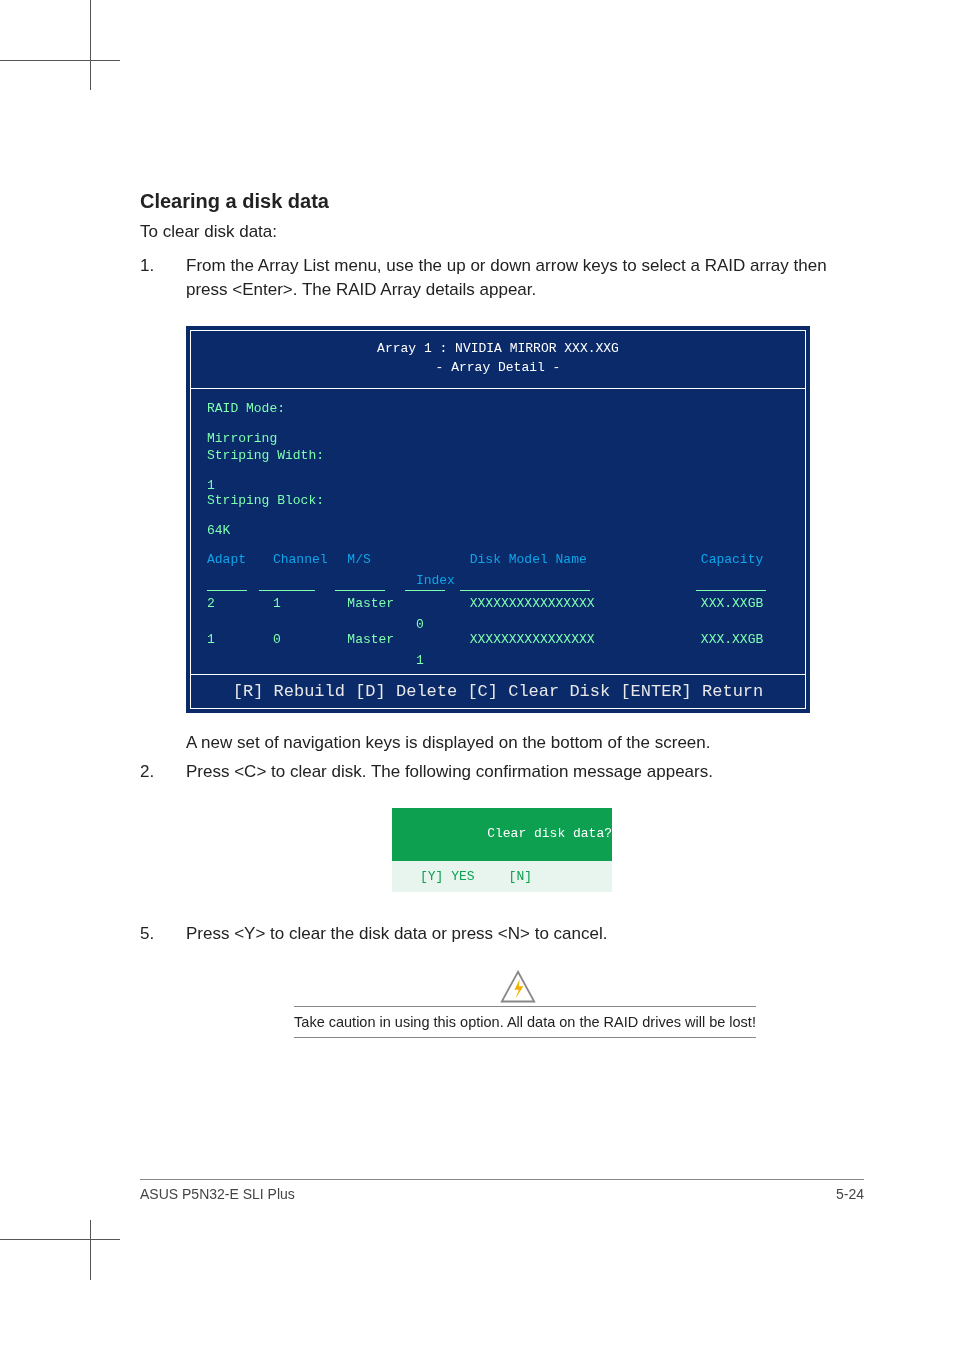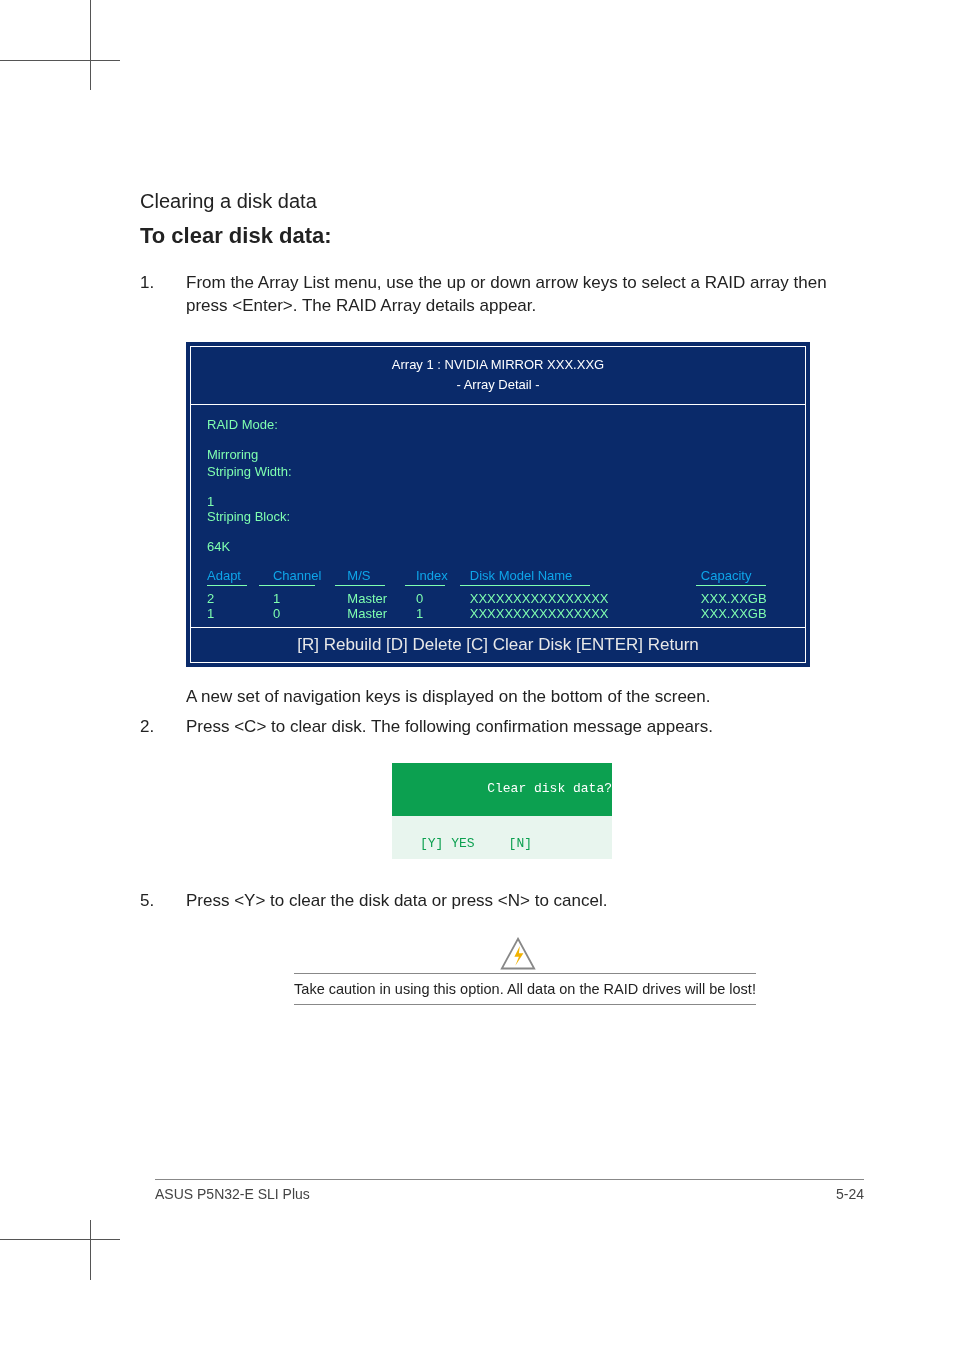--- a/index.html
+++ b/index.html
@@ -44,27 +44,26 @@
     position: absolute;
     left: 0;
     bottom: 40px;
     width: 120px;
     height: 1px;
     background: #555;
   }
   h3.section-heading {
     font-size: 20px;
     margin: 130px 0 8px 0;
-    font-weight: normal;
+    font-weight: bold;
   }
   p.body-text {
-    font-size: 22px;
-    margin: 6px 0 20px 0;
+    font-size: 17px;
+    margin: 6px 0 10px 0;
     line-height: 1.35;
-    font-weight: bold;
   }
   ol.steps {
     list-style: none;
     padding: 0;
     margin: 0 0 24px 0;
   }
   ol.steps li {
     display: flex;
     font-size: 17px;
     line-height: 1.4;
@@ -75,21 +74,21 @@
     flex-shrink: 0;
   }
   ol.steps li .txt {
     flex: 1;
   }
   .panel-wrap {
     margin: 18px 0 18px 46px;
     width: 620px;
     border: 2px solid #0a2a6a;
     background: #0a2a6a;
-    font-family: Liberation Sans, sans-serif;
+    font-family: Liberation Mono, monospace;
     font-size: 13px;
     color: #fff;
   }
   .panel-inner {
     border: 1px solid #fff;
     margin: 2px;
   }
   .panel-header {
     text-align: center;
     color: #fff;
@@ -122,21 +121,21 @@
     margin-bottom: 4px;
   }
   .panel-body .row-sep span {
     border-top: 1px solid #7fffb0;
     display: inline-block;
     height: 1px;
   }
   .col-adapt   { width: 52px; display: inline-block; }
   .col-channel { width: 76px; display: inline-block; margin-left: 15px; }
   .col-ms      { width: 70px; display: inline-block; }
-  .col-index   { width: 55px; display: inline-block; }
+  .col-index   { width: 55px; display: inline-block; margin-top: 21px; }
   .col-model   { width: 236px; display: inline-block; }
   .col-cap     { width: 90px; display: inline-block; }
   .panel-footer {
     border-top: 1px solid #fff;
     text-align: center;
     color: #e8e8e8;
     padding: 7px 0;
     font-size: 17px;
   }
   .green-box {
@@ -147,21 +146,21 @@
   }
   .green-top {
     background: #0ca050;
     color: #fff;
     text-align: right;
     padding: 18px 0 20px 0;
   }
   .green-bot {
     background: #e8f5ee;
     color: #0ca050;
-    padding: 20px 0 8px 28px;
+    padding: 8px 0 8px 28px;
   }
   .green-bot span { margin-right: 34px; }
   .note-block {
     display: flex;
     align-items: center;
     margin: 14px 0 0 46px;
     flex-direction: column;
   }
   .note-icon {
     width: 36px;
@@ -174,21 +173,21 @@
   }
   .note-line {
     border-top: 1px solid #888;
     font-size: 14.5px;
     padding: 7px 0 7px 0;
     border-bottom: 1px solid #888;
   }
   .footer-bar {
     position: absolute;
     bottom: 78px;
-    left: 155px;
+    left: 140px;
     right: 90px;
     border-top: 1px solid #888;
     padding-top: 6px;
     font-size: 14px;
     color: #444;
     display: flex;
     justify-content: space-between;
   }
 </style>
 </head>

